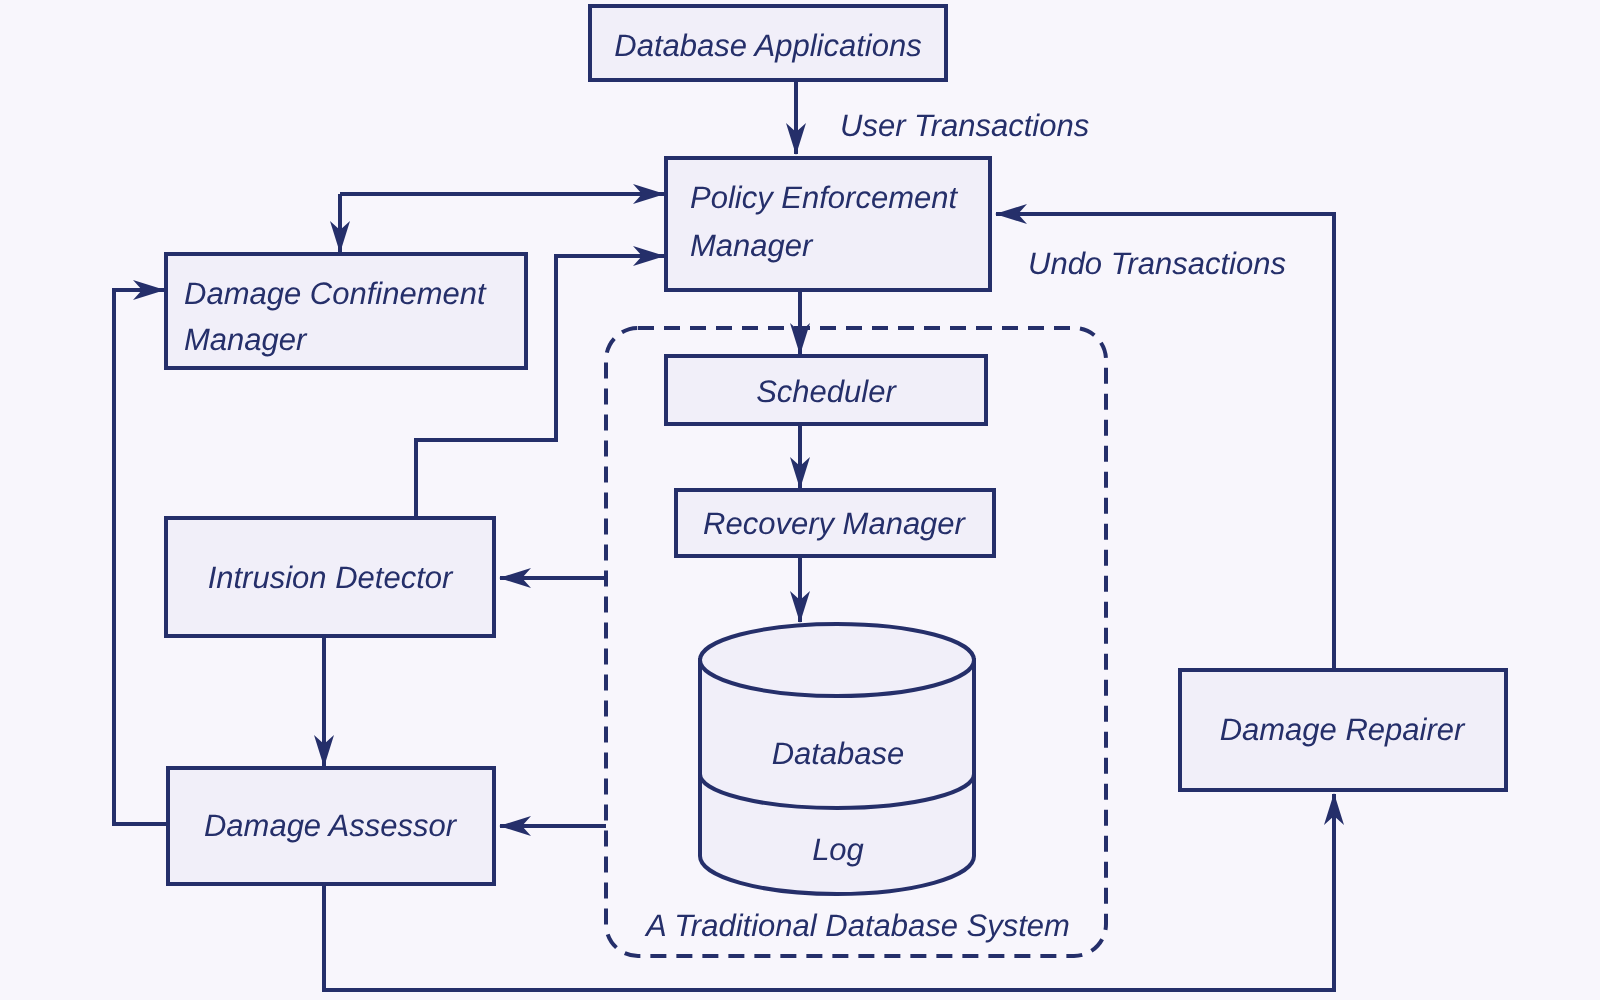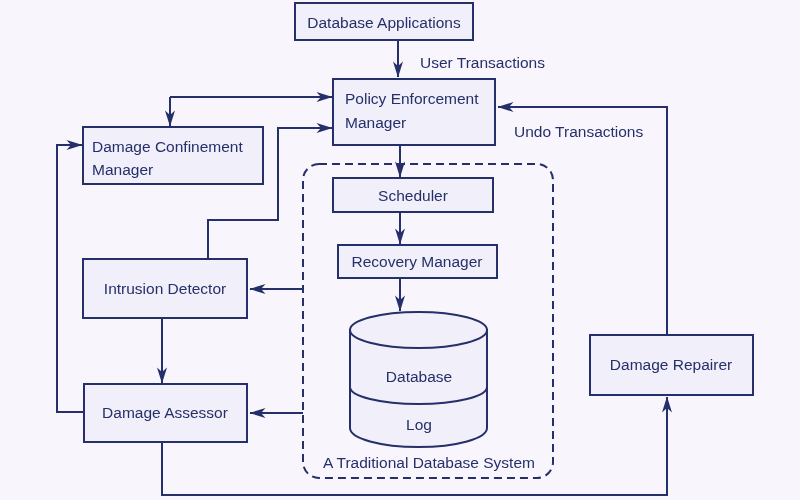--- a/index.html
+++ b/index.html
@@ -6,21 +6,21 @@
     --bg:#f8f6fc;
     --ink:#252f6a;
     --boxfill:#f1eff9;
   }
   html,body{margin:0;padding:0;}
   body{
     width:800px;height:500px;overflow:hidden;
     background:var(--bg);
     font-family:"Liberation Sans", sans-serif;
   }
-  .stage{position:relative;width:800px;height:500px;}
+  .stage{position:relative;width:800px;height:500px;font-style:italic;}
   svg{display:block;}
   .node{fill:var(--boxfill);stroke:var(--ink);stroke-width:2;}
   .edge{fill:none;stroke:var(--ink);stroke-width:2;}
   .dashedbox{fill:none;stroke:var(--ink);stroke-width:2;stroke-dasharray:8 5;}
   .lbl{
     fill:var(--ink);
     font-family:"Liberation Sans", sans-serif;
     font-size:15.5px;
   }
   .lbl.mid{text-anchor:middle;}

